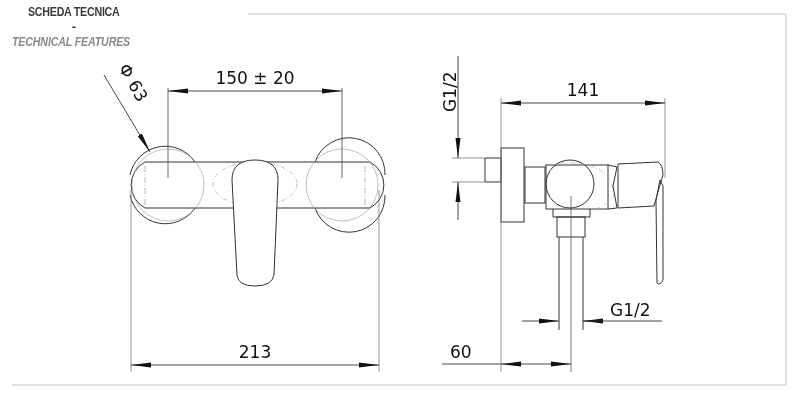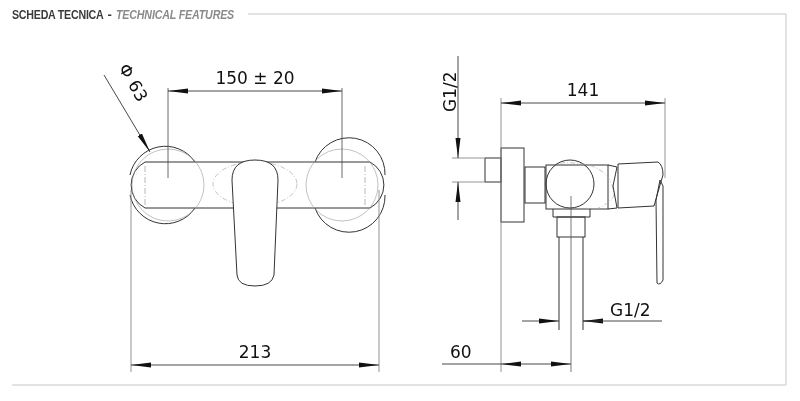--- a/index.html
+++ b/index.html
@@ -1,17 +1,17 @@
 <!DOCTYPE html>
 <html><head>
 <meta charset="utf-8">
 <style>
   html, body { margin:0; padding:0; background:#ffffff; }
   body { width:800px; height:401px; position:relative; overflow:hidden; font-family:"Liberation Sans", sans-serif; }
-  .header { position:absolute; left:12px; top:4px; height:20px; display:flex; align-items:center; white-space:nowrap; }
+  .header { position:absolute; left:12px; top:4px; height:20px; display:flex; align-items:center; white-space:nowrap;flex-direction:column; }
   .h-main { font-family:"Liberation Sans", sans-serif; font-weight:bold; font-size:13px; color:#3a3a3a; letter-spacing:-0.3px; transform:scaleX(0.82); transform-origin:left center; display:inline-block; }
   .h-sep { font-weight:bold; font-size:13px; color:#3a3a3a; margin-left:-16px; margin-right:4px; }
   .h-sub { font-style:italic; font-weight:bold; font-size:13px; color:#8a8a8a; transform:scaleX(0.82); transform-origin:left center; display:inline-block; letter-spacing:-0.2px; }
   svg.drawing { position:absolute; left:0; top:0; }
   .dim { font-family:"DejaVu Sans", sans-serif; font-size:17px; fill:#111; }
 </style>
 </head>
 <body>
 
 <div class="header">

